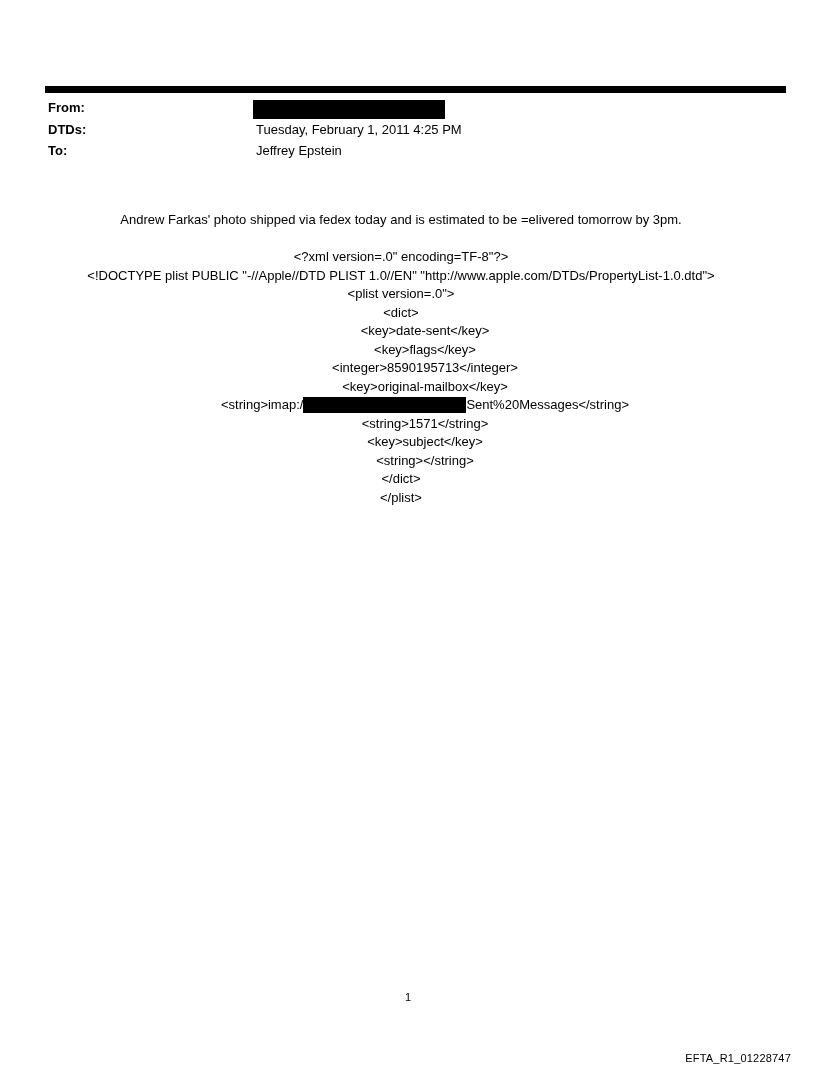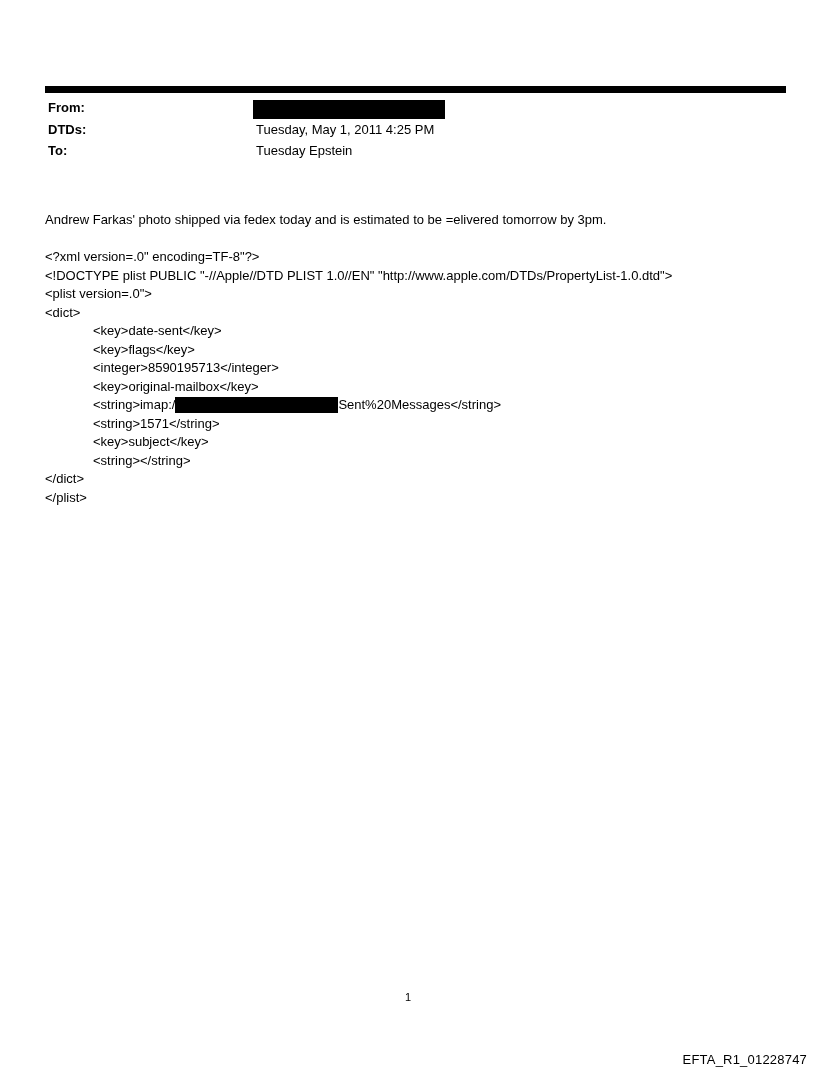--- a/index.html
+++ b/index.html
@@ -38,68 +38,69 @@
     display:inline-block;
     background:#000000;
     height:19px;
     margin-left:-3px;
     vertical-align:top;
   }
   .redaction-from { width:192px; }
   .redaction-cc  { width:80px; }
   .email-body {
     position:absolute;
-    left:45px; top:211px;
+    left:36px; top:211px;
     width:730px;
     font-size:13px;
     line-height:18.5px;
     white-space:nowrap;
+    text-align:center;
   }
   .body-line { height:18.5px; }
   .indent { padding-left:48px; }
   .inline-redaction {
     display:inline-block;
     width:163px; height:16px;
     background:#000000;
     vertical-align:-4px;
   }
   .page-number {
     position:absolute;
     left:0; right:0;
     top:991px;
     text-align:center;
     font-size:11px;
   }
   .bates-number {
     position:absolute;
-    right:9px;
+    right:25px;
     top:1052px;
-    font-size:13px;
+    font-size:11px;
     letter-spacing:0.2px;
   }
 </style>
 </head>
 <body>
 
 <div class="page">
 
   <div class="top-rule"></div>
 
   <div class="email-header">
     <div class="hrow">
       <span class="hlabel">From:</span>
       <span class="hvalue"><span class="redaction redaction-from"></span></span>
     </div>
     <div class="hrow">
       <span class="hlabel">DTDs:</span>
-      <span class="hvalue">Tuesday, May 1, 2011 4:25 PM</span>
+      <span class="hvalue">Tuesday, February 1, 2011 4:25 PM</span>
     </div>
     <div class="hrow">
       <span class="hlabel">To:</span>
-      <span class="hvalue">Tuesday Epstein</span>
+      <span class="hvalue">Jeffrey Epstein</span>
     </div>
   </div>
 
   <div class="email-body">
     <div class="body-line">Andrew Farkas' photo shipped via fedex today and is estimated to be =elivered tomorrow by 3pm.</div>
     <div class="body-line">&nbsp;</div>
     <div class="body-line">&lt;?xml version=.0" encoding=TF-8"?&gt;</div>
     <div class="body-line">&lt;!DOCTYPE plist PUBLIC "-//Apple//DTD PLIST 1.0//EN" "http://www.apple.com/DTDs/PropertyList-1.0.dtd"&gt;</div>
     <div class="body-line">&lt;plist version=.0"&gt;</div>
     <div class="body-line">&lt;dict&gt;</div>

